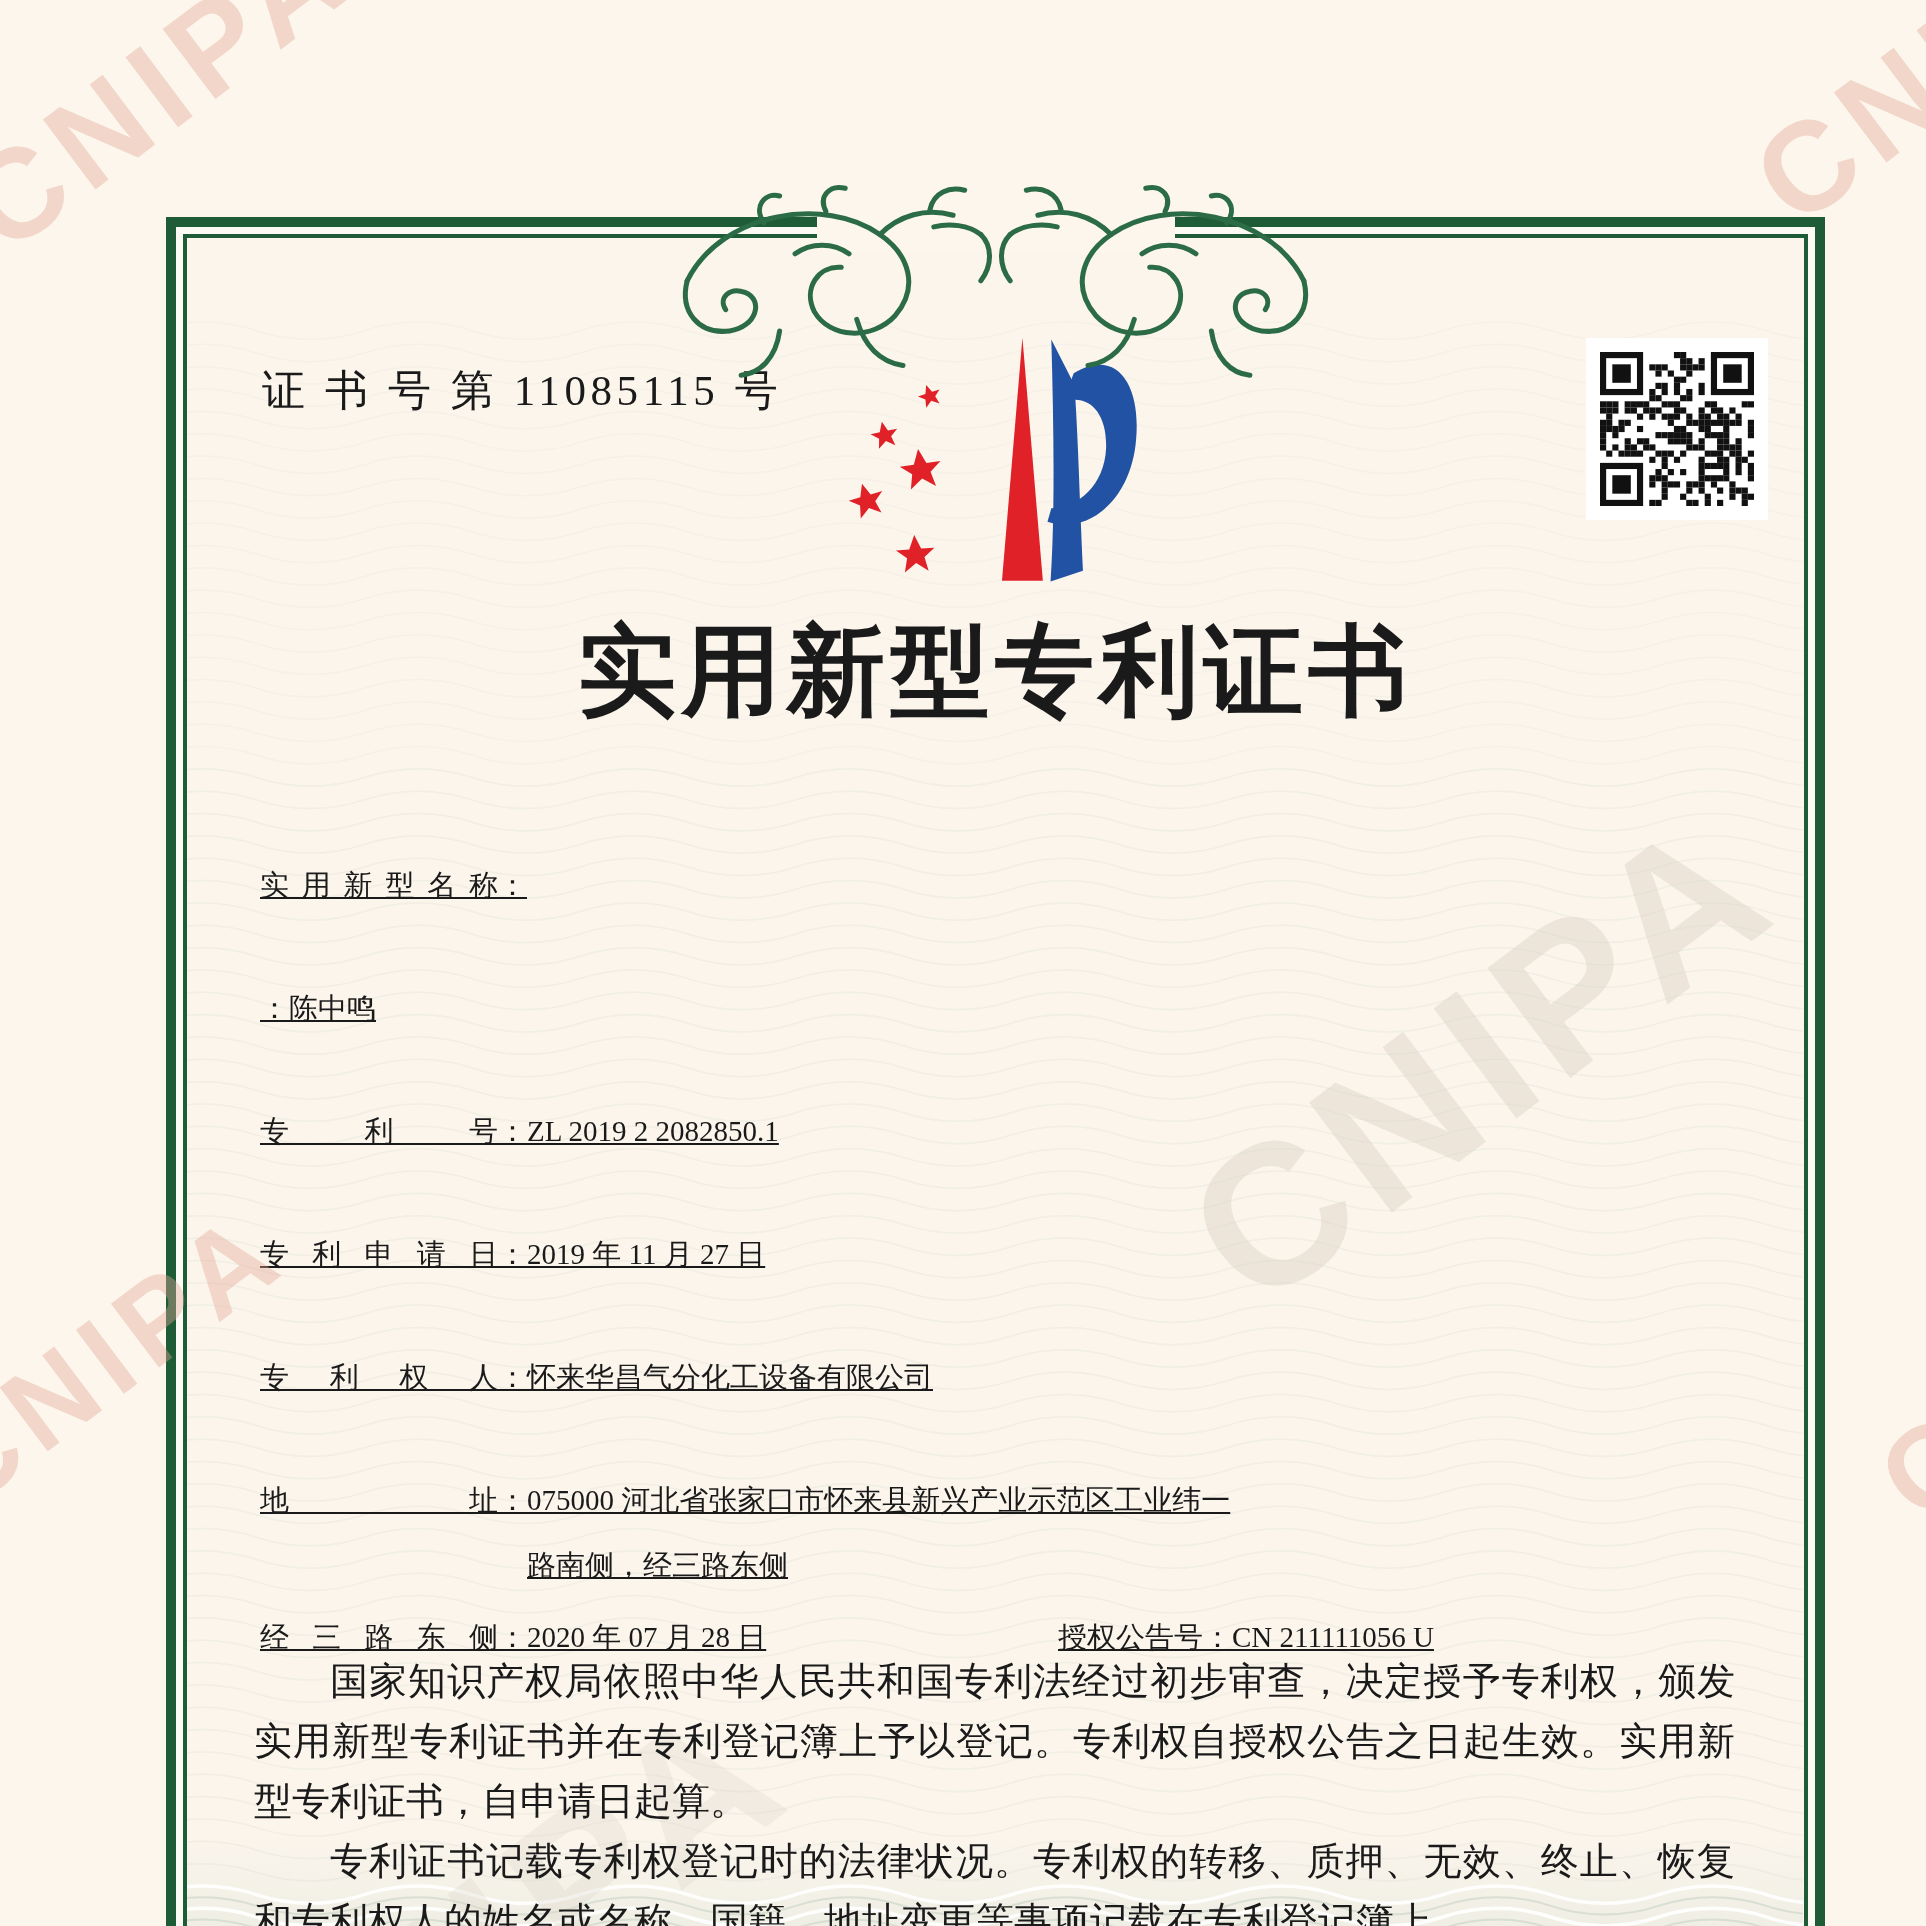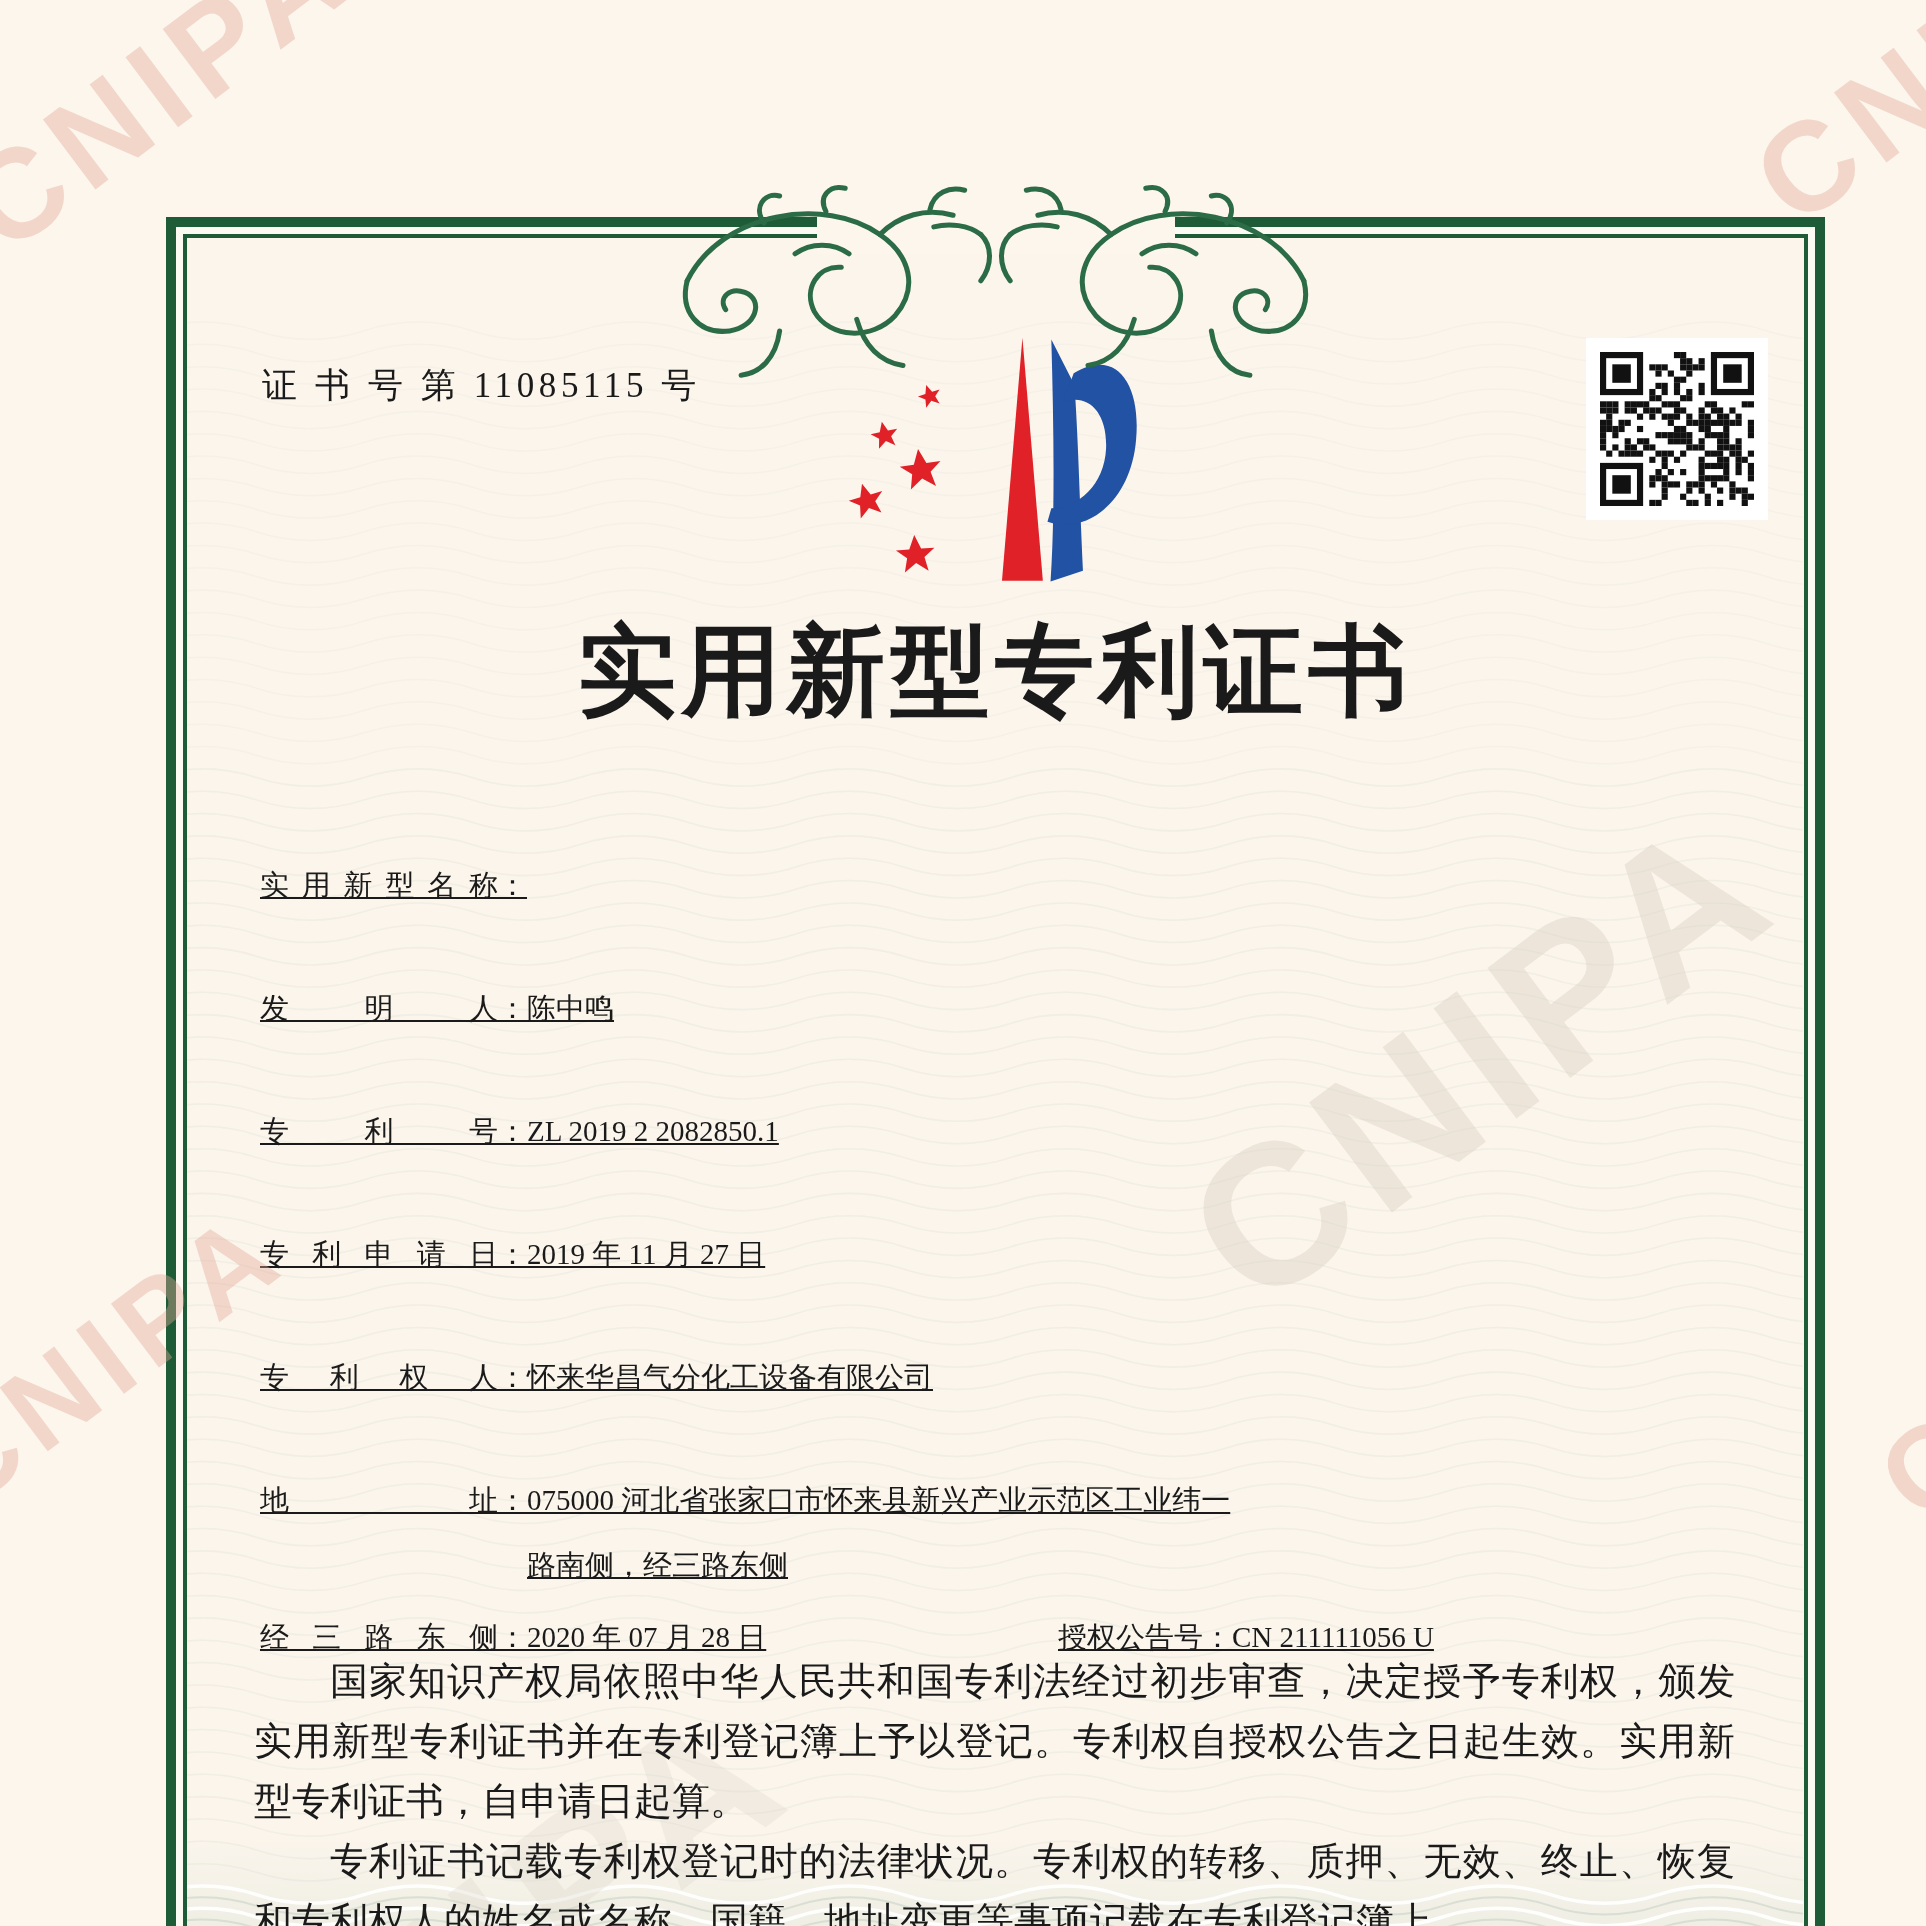--- a/index.html
+++ b/index.html
@@ -20,21 +20,21 @@
   .wm6{left:162px;top:1830px;font-size:200px;z-index:2;color:rgba(219,213,200,0.30);}
 
   
   .frame{position:absolute;left:166px;top:217px;width:1659px;height:2453px;z-index:1;
          border:10px solid #1e5c38;background:#fbfbf4;box-sizing:border-box;}
   .frame-inner{position:absolute;left:7px;top:7px;right:7px;bottom:7px;
                border:4.6px solid #1e5c38;background:#fbf5ec;box-sizing:border-box;overflow:hidden;}
   #guilloche{position:absolute;left:0;top:0;}
 
   
-  .cert-no{position:absolute;left:262px;top:362px;font-size:35px;letter-spacing:4.6px;z-index:5;}
+  .cert-no{position:absolute;left:262px;top:362px;font-size:43px;letter-spacing:4.6px;z-index:5;}
   .logo{position:absolute;left:847px;top:327px;z-index:5;}
   .qr-box{position:absolute;left:1586px;top:338px;width:182px;height:182px;background:#fff;z-index:5;
           display:flex;align-items:center;justify-content:center;}
   .title{position:absolute;left:0;width:100%;top:606px;text-align:center;font-size:99px;
          font-weight:bold;letter-spacing:5.4px;z-index:5;}
 
   
   .fields{position:absolute;left:260px;top:853px;width:1510px;z-index:5;font-size:29px;text-decoration:underline;}
   .frow{display:flex;line-height:65px;margin-bottom:58px;align-items:flex-start;}
   .frow.tight{margin-bottom:7px;}
@@ -481,21 +481,20 @@
   </div>
 
   <div class="title">实用新型专利证书</div>
 
   <div class="fields">
     <div class="frow">
       <span class="flabel">实用新型名称</span>
         <span class="fcolon">：</span>
     </div>
     <div class="frow">
-      <span class="flabel">发　明　人</span>
         <span class="fcolon">：</span>
       <span class="fvalue">陈中鸣</span>
     </div>
     <div class="frow">
       <span class="flabel">专　利　号</span>
         <span class="fcolon">：</span>
       <span class="fvalue">ZL 2019 2 2082850.1</span>
     </div>
     <div class="frow">
       <span class="flabel">专利申请日</span>

